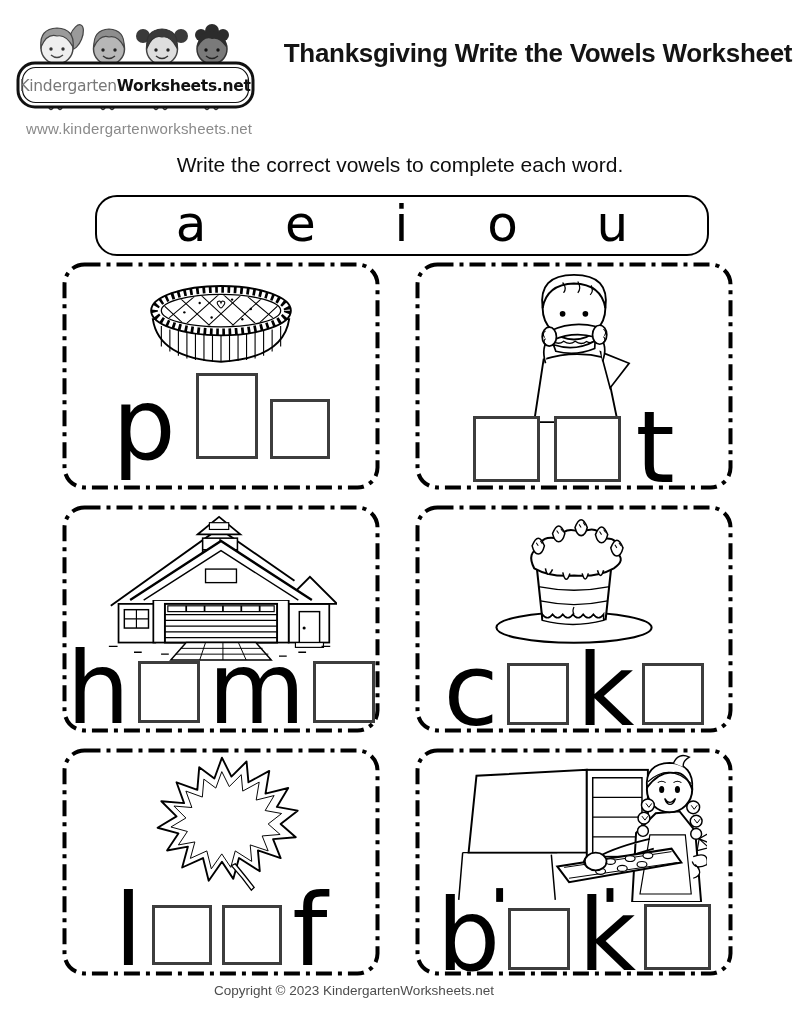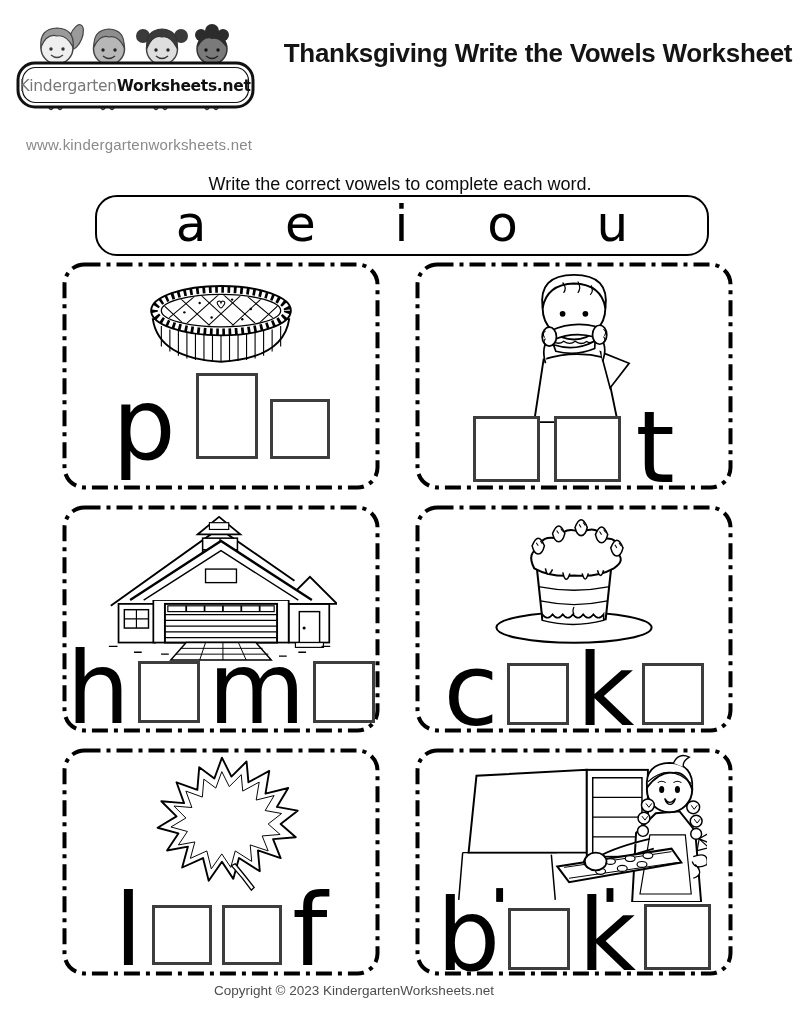--- a/index.html
+++ b/index.html
@@ -2,29 +2,29 @@
 <html><head>
 <meta charset="utf-8">
 <style>
   html,body{margin:0;padding:0;background:#fff;}
   .page{position:relative;width:800px;height:1035px;background:#fff;overflow:hidden;
         font-family:"Liberation Sans",sans-serif;color:#111;}
   svg{display:block;}
 
   
   .logo-wrap{position:absolute;left:12px;top:17px;width:248px;}
-  .logo-url{margin:19px 0 0 14px;font-size:15px;color:#8a8a8a;letter-spacing:.2px;}
+  .logo-url{margin:3px 0 0 14px;font-size:15px;color:#8a8a8a;letter-spacing:.2px;}
   .title{position:absolute;left:269px;top:38px;width:538px;text-align:center;
          font-size:26px;font-weight:bold;color:#141414;letter-spacing:-.3px;}
   .name-row{position:absolute;left:445px;top:118px;font-size:30px;color:#141414;}
   .name-line{display:inline-block;width:228px;height:26px;border-bottom:2.5px solid #141414;}
 
   
-  .instructions{position:absolute;left:0;top:174px;width:800px;text-align:center;
-                font-size:18px;color:#0d0d0d;}
+  .instructions{position:absolute;left:0;top:153px;width:800px;text-align:center;
+                font-size:21px;color:#0d0d0d;}
   .vowel-bank{position:absolute;left:95px;top:195px;width:610px;height:57px;
               border:2px solid #000;border-radius:22px;display:flex;
               align-items:center;justify-content:space-evenly;background:#fff;}
   .vowel{font-family:"DejaVu Sans",sans-serif;font-size:50px;line-height:1;color:#000;
          transform:translateY(-2px);}
 
   
   .grid{position:absolute;left:62px;top:262px;display:grid;
         grid-template-columns:318px 318px;grid-auto-rows:228px;column-gap:35px;row-gap:15px;}
   .card{position:relative;}

